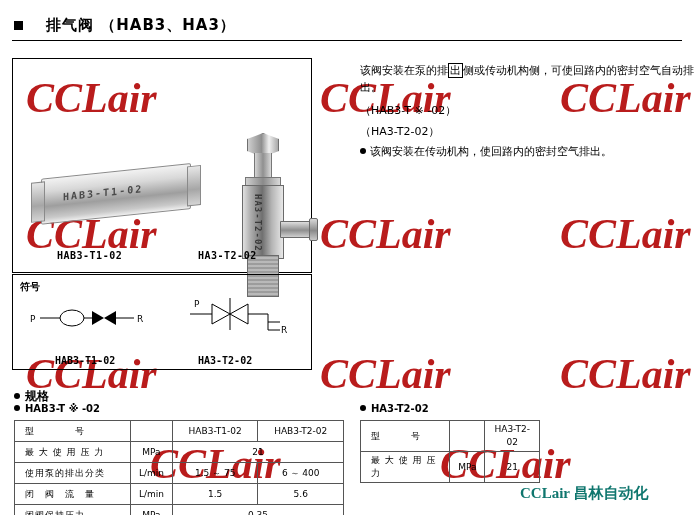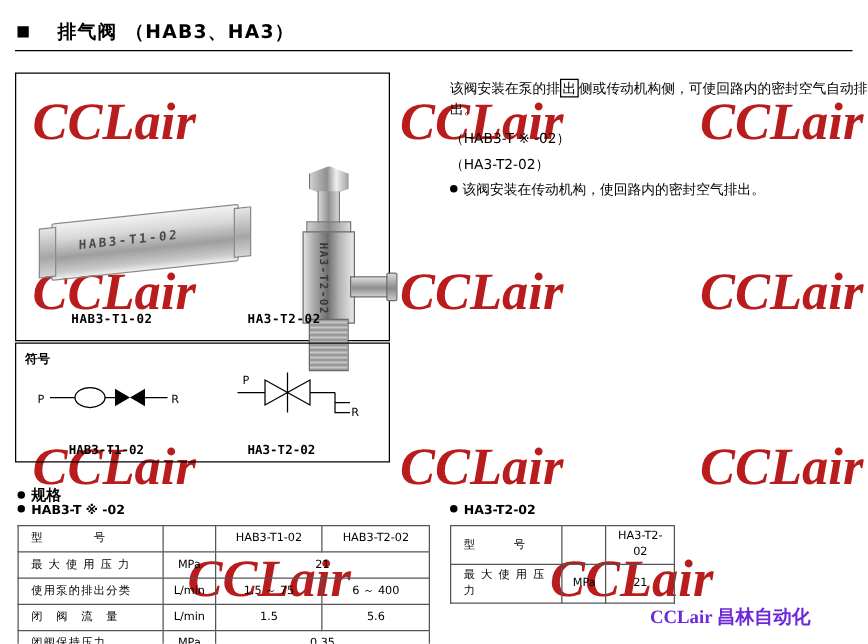--- a/index.html
+++ b/index.html
@@ -318,21 +318,21 @@
   }
 
   
   .brand {
     position: absolute;
     left: 520px;
     top: 484px;
     font-size: 15px;
     font-weight: bold;
     font-family: "Liberation Serif", serif;
-    color: #6d28d9;
+    color: #0f766e;
   }
 </style>
 </head>
 <body>
 
 <div class="page">
 
   <div>
     <div class="wm w1">CCLair</div>
     <div class="wm w2">CCLair</div>

